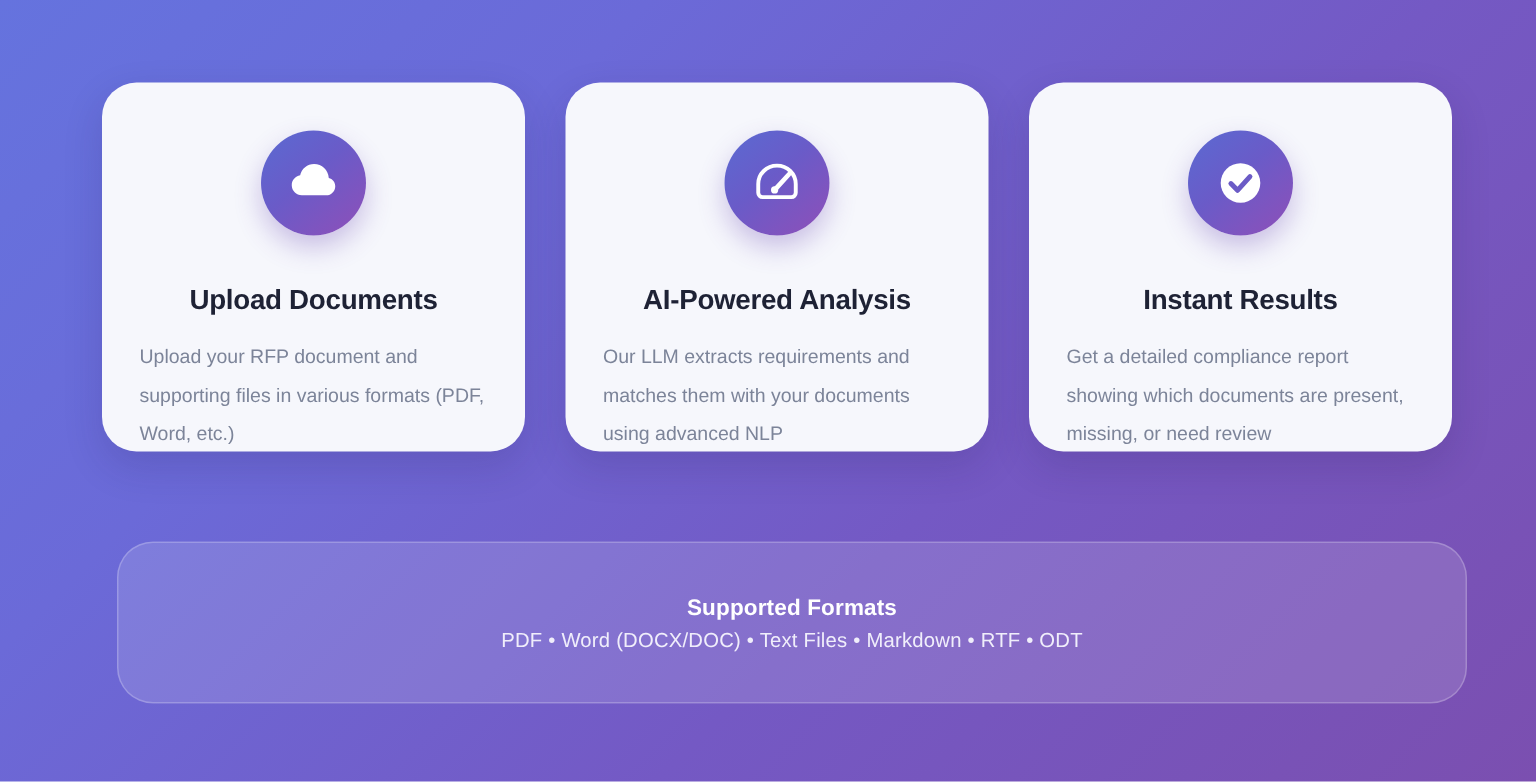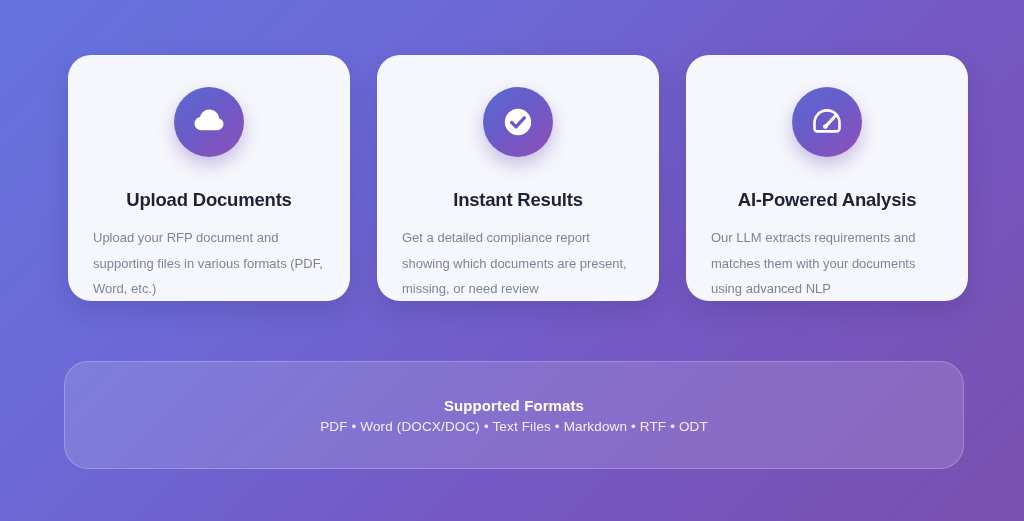--- a/index.html
+++ b/index.html
@@ -75,21 +75,21 @@
     font-size: 13px;
     color: #7c8499;
     text-align: left;
     line-height: 25.5px;
     max-width: 232px;
   }
 
   
   .formats-panel {
     position: absolute;
-    left: 64px;
+    left: 78px;
     top: 361px;
     width: 900px;
     height: 108px;
     border-radius: 24px;
     background: rgba(255, 255, 255, 0.135);
     border: 1px solid rgba(255, 255, 255, 0.22);
     display: flex;
     flex-direction: column;
     align-items: center;
     justify-content: center;
@@ -123,39 +123,39 @@
           <path fill="#ffffff" d="M16.9 24.6h4.6v-6.1h3.5L19.2 12l-5.8 6.5h3.5z"></path>
           <path fill="#5f5bc9" d="M16.9 24.6h4.6v-5.6h3.5L19.2 12.6l-5.8 6.4h3.5z" opacity="0"></path>
         </svg>
       </div>
       <div class="card-title">Upload Documents</div>
       <div class="card-desc">Upload your RFP document and supporting files in various formats (PDF, Word, etc.)</div>
     </div>
 
     <div class="card">
       <div class="icon-circle">
-        <svg width="38" height="38" viewBox="0 0 38 38" aria-hidden="true">
-          <circle cx="19" cy="19" r="13.2" fill="#ffffff"></circle>
-          <path d="M12.6 19.4l4.4 4.5 8.3-9.1" fill="none" stroke="#6b5bc6" stroke-width="3.3" stroke-linecap="round" stroke-linejoin="round"></path>
-        </svg>
-      </div>
-      <div class="card-title">Instant Results</div>
-      <div class="card-desc">Get a detailed compliance report showing which documents are present, missing, or need review</div>
-    </div>
-
-    <div class="card">
-      <div class="icon-circle">
         <svg width="36" height="36" viewBox="0 0 36 36" aria-hidden="true">
           <path d="M5.5 24.5v-5.8C5.5 11.9 11.1 6.4 18 6.4s12.5 5.5 12.5 12.3v5.8c0 1.6-1.3 2.9-2.9 2.9H8.4c-1.6 0-2.9-1.3-2.9-2.9z" fill="none" stroke="#ffffff" stroke-width="2.6" stroke-linejoin="round"></path>
           <path d="M17.4 21.6 26 12.2" fill="none" stroke="#ffffff" stroke-width="3.1" stroke-linecap="round"></path>
           <circle cx="16.4" cy="22.6" r="2.4" fill="#ffffff"></circle>
         </svg>
       </div>
       <div class="card-title">AI-Powered Analysis</div>
       <div class="card-desc">Our LLM extracts requirements and matches them with your documents using advanced NLP</div>
+    </div>
+
+    <div class="card">
+      <div class="icon-circle">
+        <svg width="38" height="38" viewBox="0 0 38 38" aria-hidden="true">
+          <circle cx="19" cy="19" r="13.2" fill="#ffffff"></circle>
+          <path d="M12.6 19.4l4.4 4.5 8.3-9.1" fill="none" stroke="#6b5bc6" stroke-width="3.3" stroke-linecap="round" stroke-linejoin="round"></path>
+        </svg>
+      </div>
+      <div class="card-title">Instant Results</div>
+      <div class="card-desc">Get a detailed compliance report showing which documents are present, missing, or need review</div>
     </div>
 
   </div>
 
   <div class="formats-panel">
     <div class="formats-title">Supported Formats</div>
     <div class="formats-list">PDF • Word (DOCX/DOC) • Text Files • Markdown • RTF • ODT</div>
   </div>
 
 </div>

